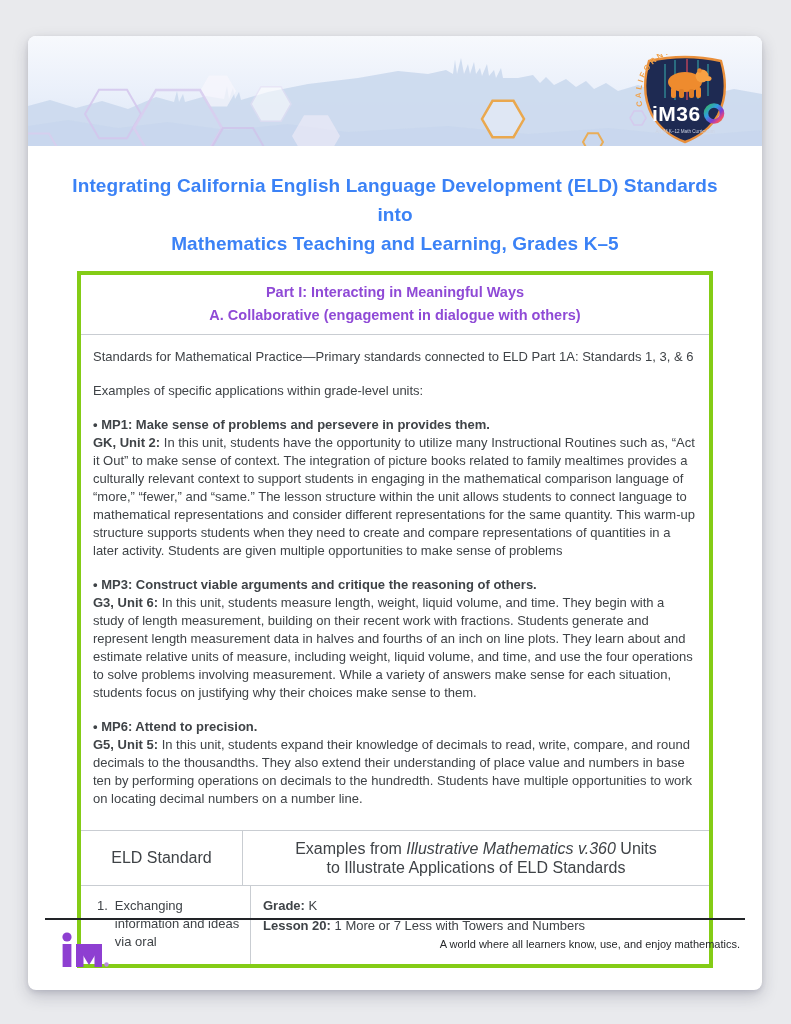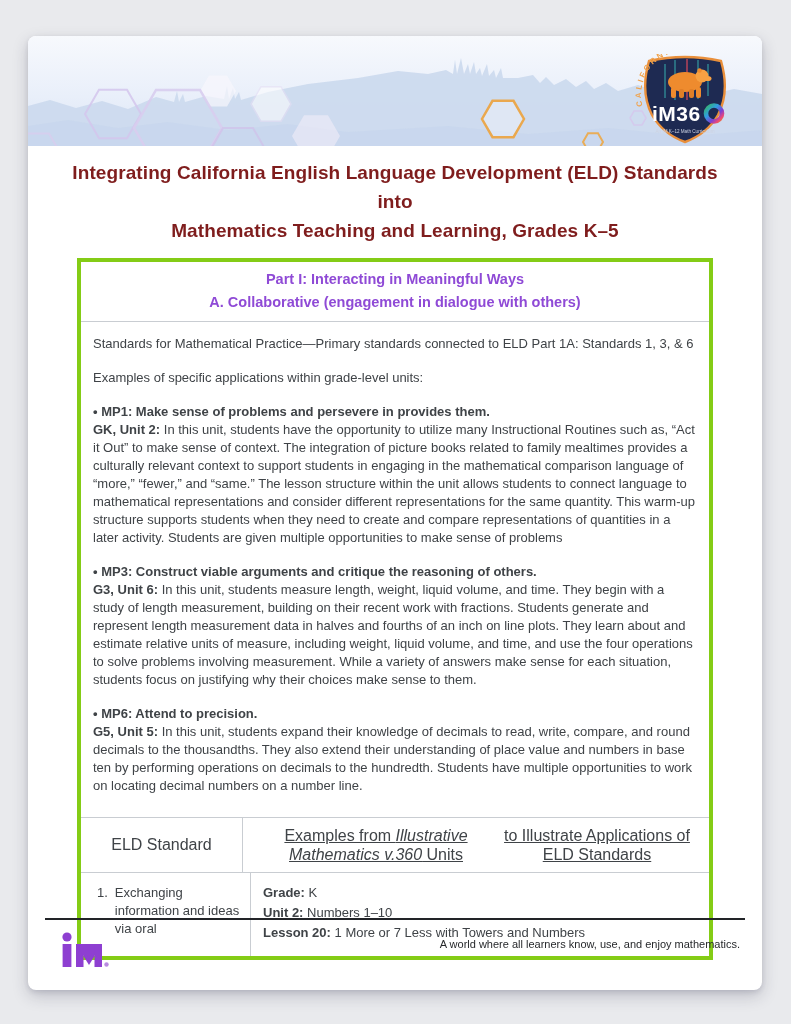--- a/index.html
+++ b/index.html
@@ -17,22 +17,22 @@
   }
   
   .band{
     position:relative;height:110px;overflow:hidden;
     background:linear-gradient(180deg,#f7f9fd 0%,#e9effa 55%,#d9e4f4 100%);
   }
   .band svg.deco{position:absolute;left:0;top:0;}
   .badge{position:absolute;right:26px;top:18px;width:102px;height:92px;}
   
   .doc-title{
-    margin:12px 36px 0;text-align:center;
-    font-size:19px;line-height:29px;font-weight:bold;color:#7f1d1d;
+    margin:25px 36px 0;text-align:center;
+    font-size:19px;line-height:29px;font-weight:bold;color:#3b82f6;
     letter-spacing:.1px;
   }
   
   .frame{margin:13px 49px 0;border:4px solid #84cc16;background:#fff;}
   .part-head{
     border-bottom:1px solid #c9cdd2;text-align:center;
     color:#8f4ad6;font-weight:bold;font-size:14.5px;line-height:23px;
     padding:6px 10px 7px;
   }
   .body-sec{
@@ -43,22 +43,22 @@
   .practice{margin:0 0 16px;}
   .practice .bullet-line{font-weight:bold;}
   .inline-label{font-weight:bold;}
   
   .tbl-head{display:flex;border-bottom:1px solid #c9cdd2;font-size:16px;color:#3f4347;}
   .tbl-head .c1{
     width:149px;flex:none;border-right:1px solid #c9cdd2;
     display:flex;align-items:center;justify-content:center;padding:10px 6px;
   }
   .tbl-head .c2{
-    flex:1;display:flex;flex-direction:row;justify-content:center;
-    text-align:center;padding:8px 12px;line-height:19px;text-decoration:underline;
+    flex:1;display:flex;flex-direction:column;justify-content:center;
+    text-align:center;padding:8px 12px;line-height:19px;
   }
   .tbl-row{display:flex;font-size:13px;color:#3f4347;}
   .tbl-row .c1{
     width:149px;flex:none;border-right:1px solid #c9cdd2;
     padding:11px 4px 13px 16px;line-height:18px;
     display:flex;align-items:flex-start;
   }
   .tbl-row .c1 .num{flex:none;margin-right:7px;}
   .tbl-row .c2{flex:1;padding:10px 12px 13px;line-height:20px;}
   .it{font-style:italic;}
@@ -178,21 +178,20 @@
       </div>
     </div>
 
     <div class="tbl-row">
       <div class="c1">
         <span class="num">1.</span>
         <span>Exchanging information and ideas via oral</span>
       </div>
       <div class="c2">
         <div><span class="inline-label">Grade:</span><span> K</span></div>
-        <div><span class="inline-label">Unit 2:</span><span> Numbers 1–10</span></div>
         <div><span class="inline-label">Lesson 20:</span><span> 1 More or 7 Less with Towers and Numbers</span></div>
       </div>
     </div>
 
   </div>
 
   <div class="footer-line"></div>
   <div class="footer">
     <svg width="54" height="44" viewBox="0 0 54 44">
       <circle cx="9" cy="7" r="4.6" fill="#8e3fd1"></circle>

